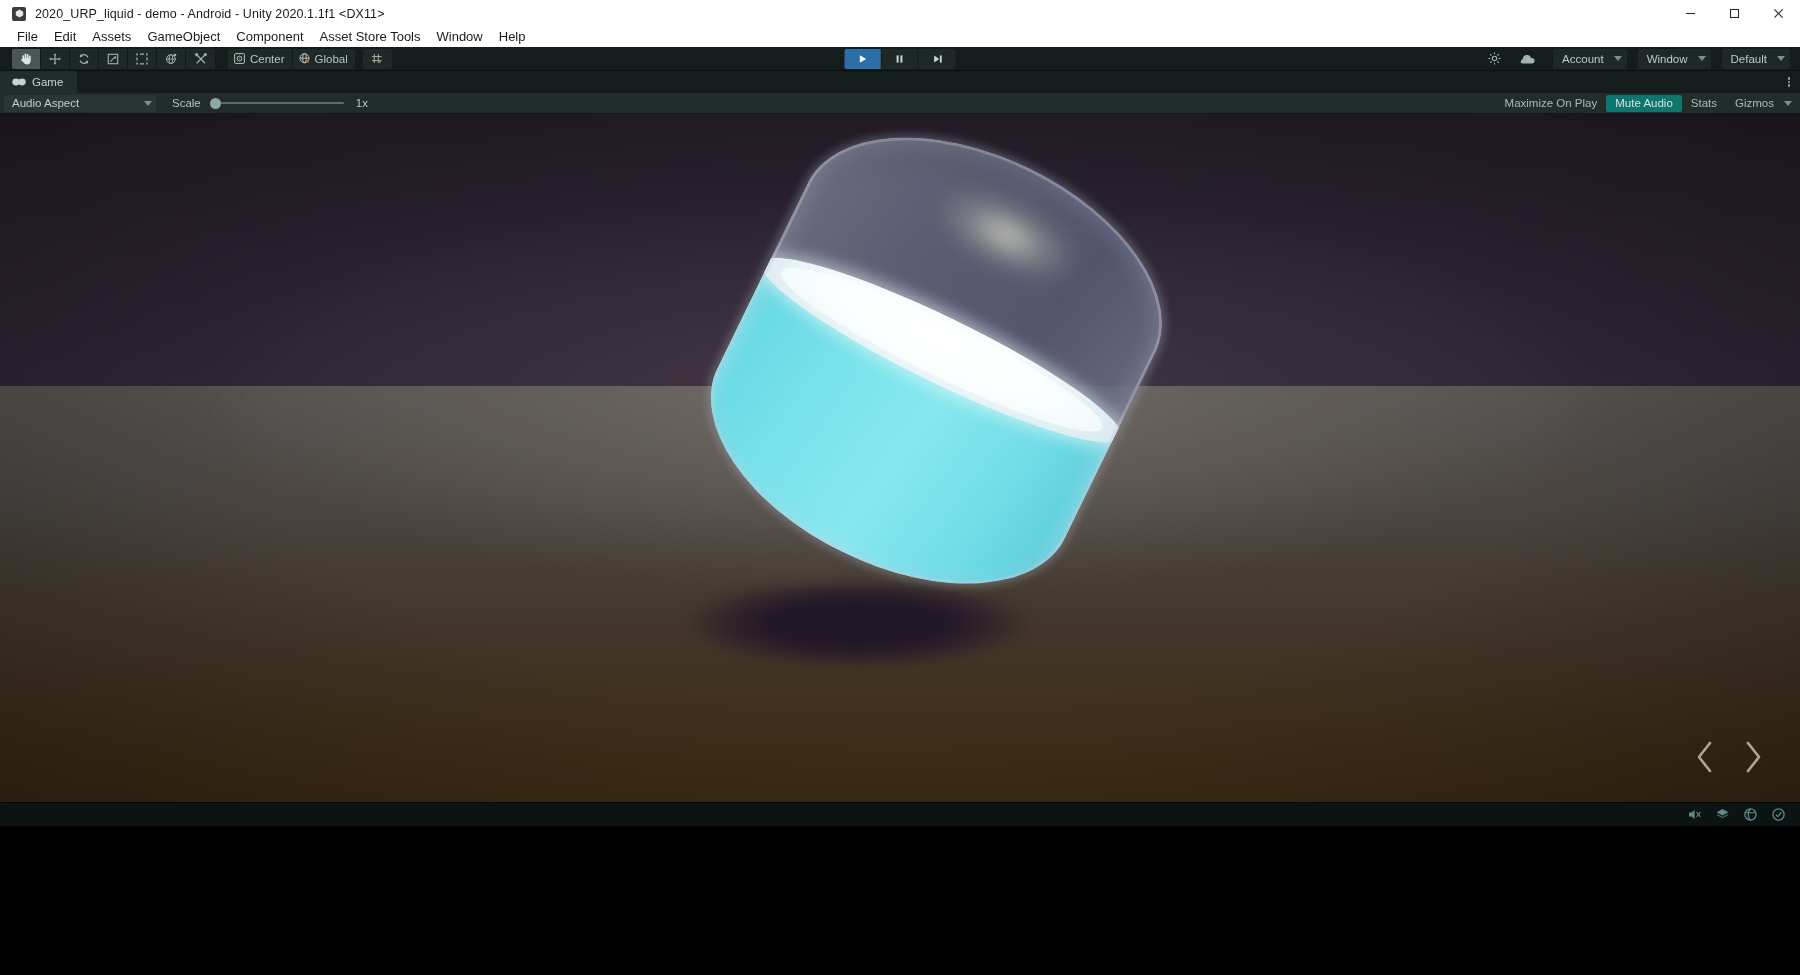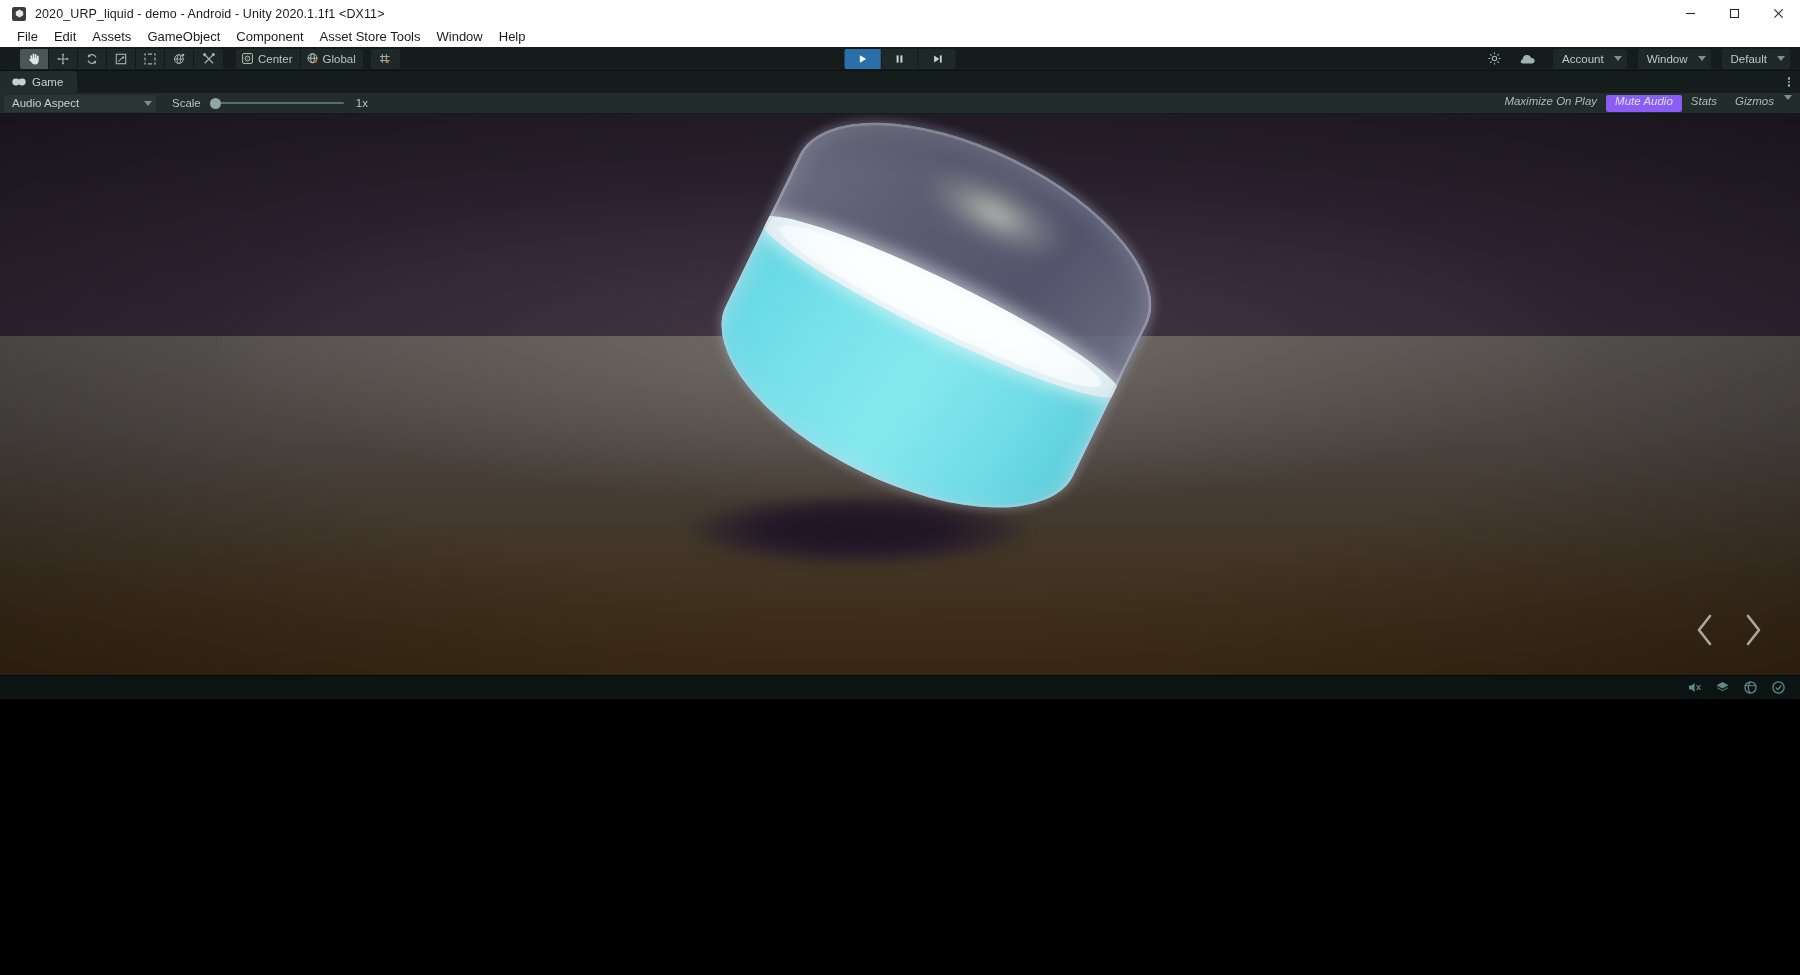--- a/index.html
+++ b/index.html
@@ -4,21 +4,21 @@
 <title>Unity Editor</title>
 <style>
   * { box-sizing: border-box; margin: 0; padding: 0; }
   html, body {
     width: 1800px; height: 975px;
     background: #000;
     font-family: "Liberation Sans", sans-serif;
     overflow: hidden;
   }
   #app {
-    width: 1800px; height: 699px;
+    width: 1800px; height: 826px;
     position: relative;
     display: flex; flex-direction: column;
     background: #0d1413;
   }
 
   
   .titlebar {
     height: 27px; background: #ffffff;
     display: flex; align-items: center;
     flex: 0 0 27px; position: relative;
@@ -54,21 +54,20 @@
     line-height: 14px;
   }
 
   
   .toolbar {
     height: 24px; flex: 0 0 24px;
     background: #151d1c;
     display: flex; align-items: center;
     position: relative;
     border-bottom: 1px solid #0b1110;
-    padding-left: 8px;
   }
   .tb-group { display: flex; align-items: center; height: 20px; }
   .tb-left { margin-left: 12px; gap: 0px; }
   .tb-btn {
     width: 29px; height: 20px;
     display: flex; align-items: center; justify-content: center;
     background: #1e2827;
     border-right: 1px solid #131b1a;
     color: #9db3b0;
   }
@@ -176,24 +175,24 @@
     background: #55706c; border-radius: 1px;
   }
   .scale-knob {
     width: 11px; height: 11px; border-radius: 50%;
     background: #8fa8a4; position: relative; z-index: 2;
   }
   .scale-value { margin-left: 12px; color: #b6c7c4; }
 
   .gt-right { margin-left: auto; display: flex; align-items: center; height: 17px; margin-right: 4px; }
   .gt-btn {
-    height: 17px; display: flex; align-items: flex-start;
-    padding: 0 9px; color: #a9bbb8; border-radius: 2px; font-style: italic;
-  }
-  .gt-btn.on { background: #8b5cf6; color: #d6e3e1; }
+    height: 17px; display: flex; align-items: center;
+    padding: 0 9px; color: #a9bbb8; border-radius: 2px;
+  }
+  .gt-btn.on { background: #0f766e; color: #d6e3e1; }
   .gt-btn.gizmos { padding-right: 4px; }
 
   
   .gameview {
     flex: 1 1 auto; position: relative; overflow: hidden;
     background: #2a2230;
   }
   .sky {
     position: absolute; left: 0; right: 0; top: 0; height: 39.5%;
     background:

